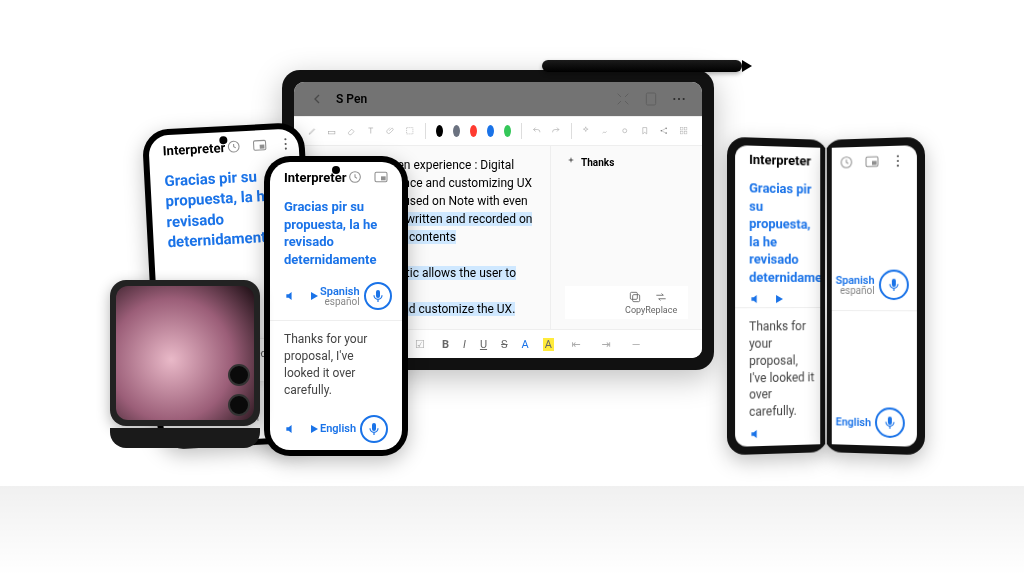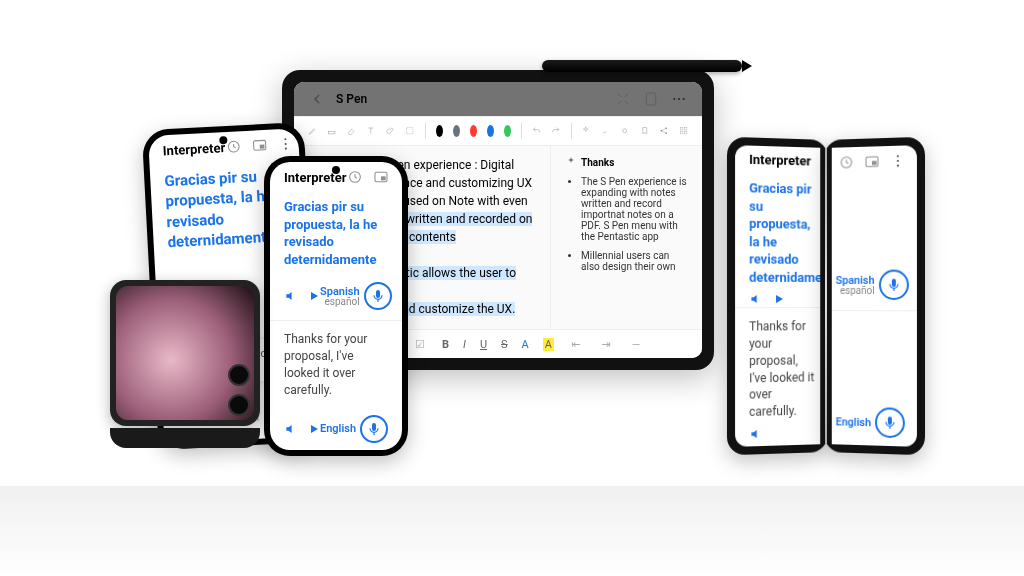--- a/index.html
+++ b/index.html
@@ -206,24 +206,35 @@
           <br>
           
         </div>
         <div class="sumcol" style="display:flex;flex-direction:column;">
           <div class="sumhead">
             <svg width="12" height="12" viewBox="0 0 24 24">
                 <path d="M12 2l1.5 4.5L18 8l-4.5 1.5L12 14l-1.5-4.5L6 8l4.5-1.5z" fill="#666"></path>
               </svg>
             <b>Thanks</b>
           </div>
-          <ul class="bullets">
-            <li>The S Pen experience is expanding with notes written and record importnat notes on a PDF. S Pen menu with the Pentastic app</li>
-            <li>Millennial users can also design their own</li>
-          </ul>
+          <div class="tabactions" style="margin-top:auto;border:none;">
+            <div>
+              <svg width="14" height="14" viewBox="0 0 24 24">
+                  <rect x="8" y="8" width="12" height="12" rx="2" fill="none" stroke="#666" stroke-width="1.5"></rect>
+                  <rect x="4" y="4" width="12" height="12" rx="2" fill="none" stroke="#666" stroke-width="1.5"></rect>
+                </svg>
+              <span>Copy</span>
+            </div>
+            <div>
+              <svg width="14" height="14" viewBox="0 0 24 24">
+                  <path d="M4 9h12l-3-3M20 15H8l3 3" fill="none" stroke="#666" stroke-width="1.5"></path>
+                </svg>
+              <span>Replace</span>
+            </div>
+          </div>
         </div>
       </div>
 
       <div class="tabfmt">
         <span class="ticon">☰</span>
         <span class="ticon">≣</span>
         <span class="ticon">☑</span>
         <b>B</b>
         <i>I</i>
         <u>U</u>

